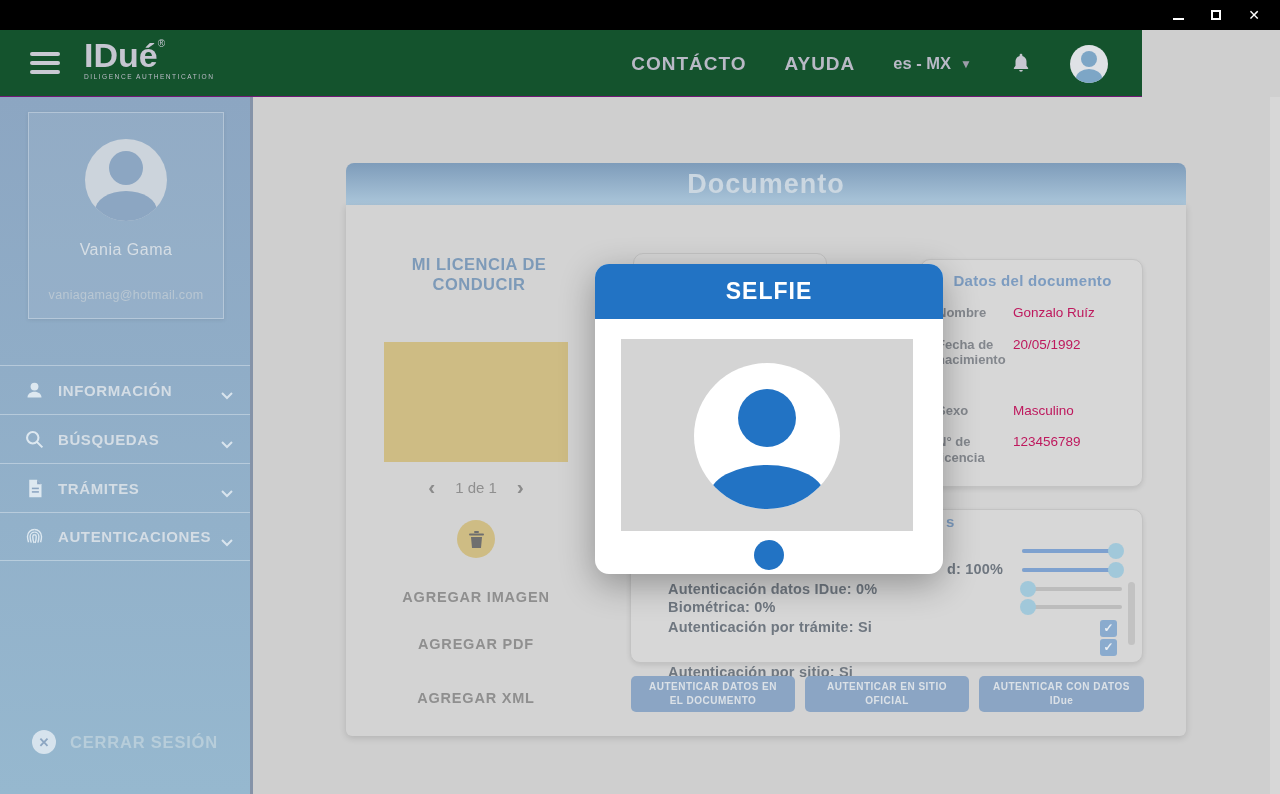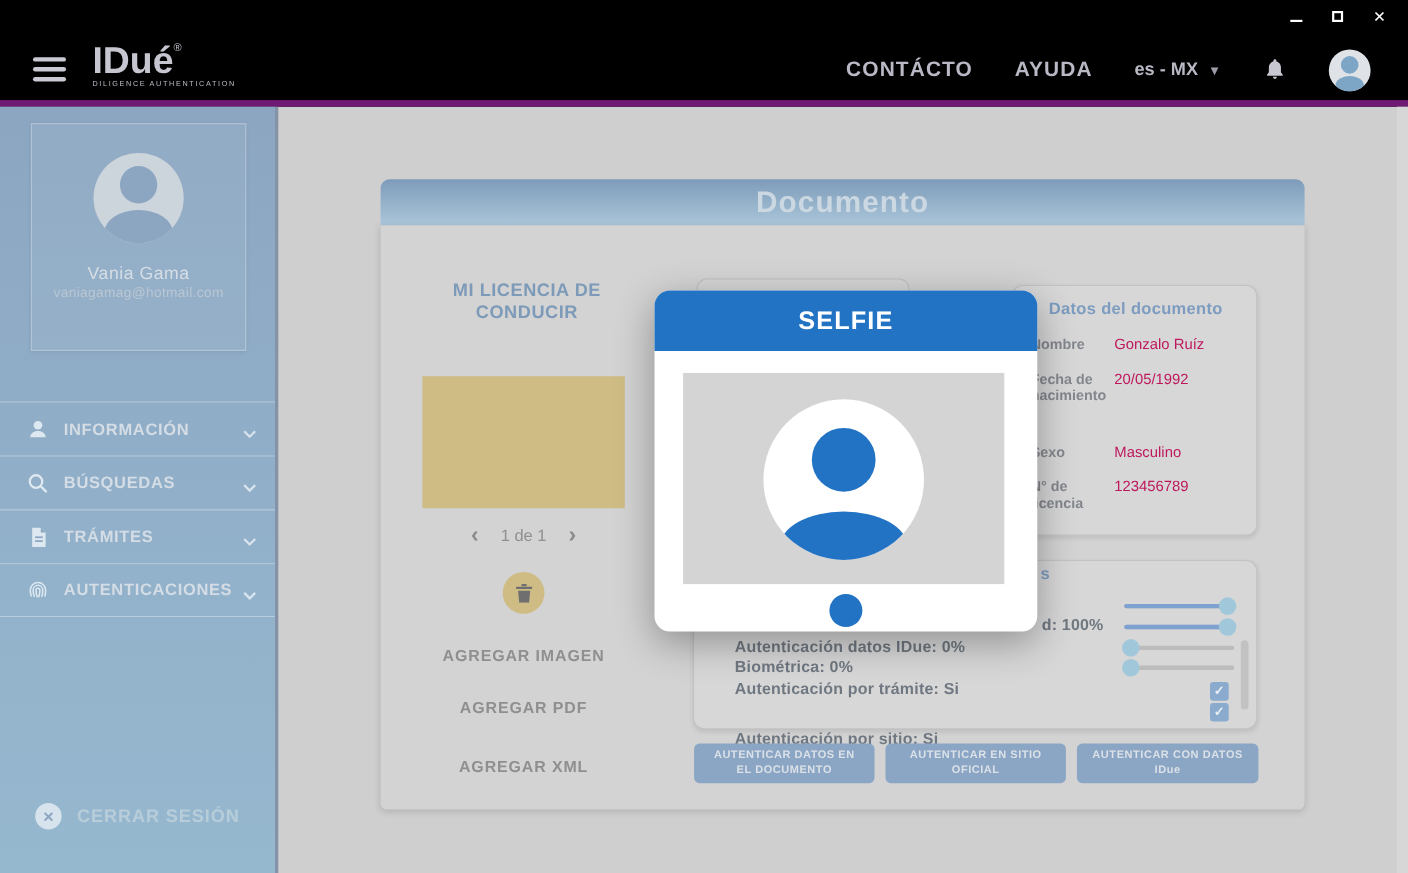--- a/index.html
+++ b/index.html
@@ -8,21 +8,21 @@
 
   
   .titlebar { position:absolute; left:0; top:0; width:1280px; height:30px; background:#000; display:flex; justify-content:flex-end; align-items:center; gap:22px; padding-right:18px; }
   .win-btn { color:#fff; width:16px; height:16px; display:flex; align-items:center; justify-content:center; font-size:13px; cursor:pointer; }
   .win-min  { align-items:flex-end; }
   .win-min i { display:block; width:11px; height:2px; background:#fff; margin-bottom:3px; }
   .win-max i { display:block; width:10px; height:10px; border:2px solid #fff; }
   .win-close { font-size:14px; }
 
   
-  .appbar { position:absolute; left:0; top:30px; width:1280px; height:67px; background:#000000; border-bottom:6px solid #701a75; display:flex; align-items:center; }
+  .appbar { position:absolute; left:0; top:30px; width:1142px; height:67px; background:#14532d; border-bottom:1px solid #701a75; display:flex; align-items:center; }
   .hamburger { position:absolute; left:30px; top:22px; width:30px; cursor:pointer; }
   .hamburger i { display:block; height:4px; background:#c9c9d3; border-radius:2px; margin-bottom:5px; }
   .brand { position:absolute; left:84px; top:8px; color:#c6c6d1; }
   .brand-name { font-size:34px; font-weight:bold; letter-spacing:0; line-height:34px; }
   .brand-reg { font-size:10px; vertical-align:top; }
   .brand-tag { font-size:6.6px; letter-spacing:1.5px; color:#bdbdc9; margin-top:1px; }
   .appnav { position:absolute; right:0; top:0; height:67px; display:flex; align-items:center; gap:38px; padding-right:34px; }
   .appnav-link { color:#b9b9c6; font-size:19px; letter-spacing:1px; font-weight:bold; cursor:pointer; }
   .lang { color:#b9b9c6; font-size:16.5px; font-weight:bold; display:flex; align-items:center; gap:9px; cursor:pointer; }
   .lang-caret { color:#9d9daa; font-size:12px; }
@@ -32,21 +32,21 @@
   .avatar-top .body { position:absolute; left:50%; top:24px; transform:translateX(-50%); width:26px; height:18px; border-radius:50%; background:#7da6c6; }
 
   
   .sidebar { position:absolute; left:0; top:97px; width:250px; height:697px; background:linear-gradient(#8ca6c2,#96b8cf); }
   .side-sep { position:absolute; left:250px; top:97px; width:3px; height:697px; background:#8593a8; }
   .profile-card { position:absolute; left:28px; top:15px; width:196px; height:207px; background:rgba(255,255,255,0.06); border:1px solid rgba(255,255,255,0.30); box-shadow:0 1px 4px rgba(0,0,0,0.08); text-align:center; }
   .profile-avatar { width:82px; height:82px; border-radius:50%; background:#ccd4dc; margin:26px auto 0; position:relative; overflow:hidden; }
   .profile-avatar .head { position:absolute; left:50%; top:12px; transform:translateX(-50%); width:34px; height:34px; border-radius:50%; background:#8ca6c2; }
   .profile-avatar .body { position:absolute; left:50%; top:52px; transform:translateX(-50%); width:62px; height:40px; border-radius:50%; background:#8ca6c2; }
   .profile-name { margin-top:20px; color:#d6dee5; font-size:16px; letter-spacing:0.5px; }
-  .profile-email { margin-top:0; color:#b9c7d3; font-size:12.5px; letter-spacing:0.3px; }
+  .profile-email { margin-top:29px; color:#b9c7d3; font-size:12.5px; letter-spacing:0.3px; }
 
   .menu { position:absolute; left:0; top:268px; width:250px; }
   .menu-item { height:49px; display:flex; align-items:center; padding-left:24px; border-top:1px solid rgba(255,255,255,0.35); cursor:pointer; position:relative; }
   .menu-item:last-child { border-bottom:1px solid rgba(255,255,255,0.35); }
   .menu-icon { width:21px; height:21px; color:rgba(240,246,250,0.8); margin-right:13px; flex:none; }
   .menu-label { color:#d4dde5; font-size:15px; font-weight:bold; letter-spacing:0.6px; }
   .menu-chevron { position:absolute; right:17px; width:12px; height:8px; color:rgba(240,246,250,0.75); }
 
   .logout { position:absolute; left:32px; top:633px; display:flex; align-items:center; gap:14px; cursor:pointer; }
   .logout-icon { width:24px; height:24px; border-radius:50%; background:rgba(236,242,247,0.75); color:#8ca6c2; display:flex; align-items:center; justify-content:center; font-size:13px; font-weight:bold; }

